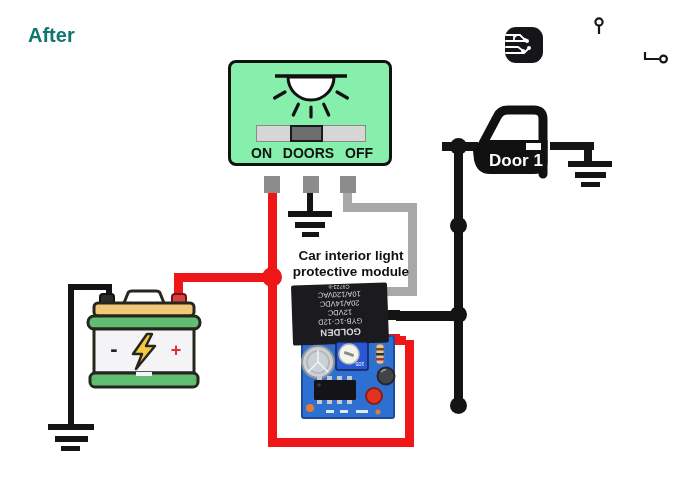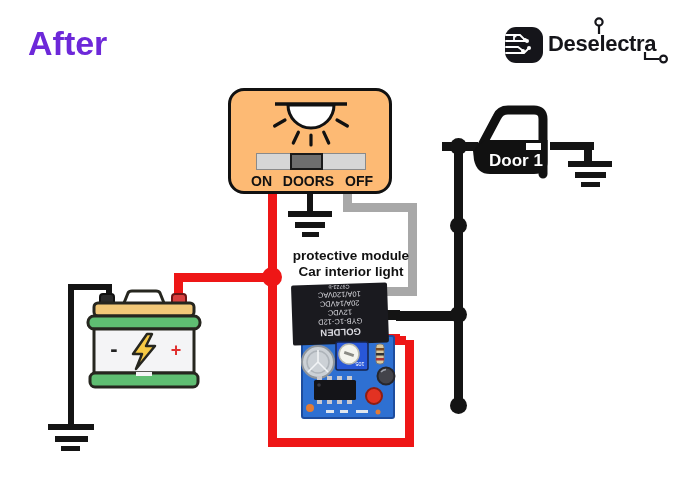--- a/index.html
+++ b/index.html
@@ -6,25 +6,25 @@
   #stage{position:relative;width:680px;height:488px;background:#fff;overflow:hidden;
          font-family:"Liberation Sans",sans-serif;}
   .abs{position:absolute;}
   .wire{position:absolute;}
   .w-red{background:#ee1616;}
   .w-gray{background:#a8a8a8;}
   .w-black{background:#141414;}
   .dot-red{position:absolute;width:20px;height:20px;border-radius:50%;background:#ee1616;}
   .dot-black{position:absolute;width:17px;height:17px;border-radius:50%;background:#141414;}
   .gnd-bar{position:absolute;background:#141414;}
-  .after{position:absolute;left:28px;top:24px;font-size:34px;font-weight:800;color:#6d28d9;}
+  .after{position:absolute;left:28px;top:24px;font-size:20px;font-weight:800;color:#0f766e;}
   .dome-title{position:absolute;left:222px;top:42px;width:176px;text-align:center;
               font-size:25px;font-weight:800;color:#111;letter-spacing:-0.5px;}
-  .dome-box{position:absolute;left:228px;top:88px;width:164px;height:106px;background:#fdba74;
-            border:3px solid #111;border-radius:16px;box-sizing:border-box;z-index:2;}
+  .dome-box{position:absolute;left:228px;top:60px;width:164px;height:106px;background:#86efac;
+            border:3px solid #111;border-radius:8px;box-sizing:border-box;z-index:2;}
   .switch-bar{position:absolute;left:25px;top:62px;width:110px;height:17px;background:#d6d6d6;
               border:1px solid #8a8a8a;box-sizing:border-box;}
   .switch-knob{position:absolute;left:33px;top:-1px;width:33px;height:17px;background:#6e6e6e;
                border:2px solid #1a1a1a;box-sizing:border-box;}
   .switch-labels{position:absolute;left:20px;top:82px;width:122px;display:flex;
                  justify-content:space-between;font-size:14px;font-weight:800;color:#111;}
   .tab{position:absolute;top:176px;width:16px;height:17px;background:#8c8c8c;z-index:1;}
   .module-label{position:absolute;left:280px;top:248px;width:142px;text-align:center;
                 font-size:13.5px;font-weight:800;color:#111;line-height:1.2;z-index:2;}
   .door-row{position:absolute;left:428px;width:240px;height:90px;}
@@ -54,21 +54,20 @@
       <path d="M10,15 V11"></path>
     </g>
     <g fill="#ffffff">
       <circle cx="21" cy="14" r="2"></circle>
         <circle cx="23" cy="15" r="2"></circle>
       <circle cx="19" cy="25" r="2"></circle>
         <circle cx="25" cy="22" r="2"></circle>
       <circle cx="11" cy="10" r="1.6"></circle>
     </g>
   </svg>
-  <div class="brand-text">Deselectra</div>
   <svg class="abs" style="left:545px;top:12px;pointer-events:none" width="134" height="54" viewBox="0 0 134 54">
     <g stroke="#15151a" stroke-width="2.2" fill="none">
       <circle cx="54" cy="10" r="3.6"></circle>
       <line x1="54" y1="13.6" x2="54" y2="22"></line>
       <path d="M100,40 V47 H114"></path>
       <circle cx="118.5" cy="47" r="3.4"></circle>
     </g>
   </svg>
 
   <div class="wire w-red" style="left:268px;top:191px;width:9px;height:256px"></div>
@@ -122,22 +121,22 @@
       <div class="switch-knob"></div>
     </div>
     <div class="switch-labels">
       <span>ON</span>
       <span>DOORS</span>
       <span>OFF</span>
     </div>
   </div>
 
   <div class="module-label">
+    <div>Car interior light</div>
     <div>protective module</div>
-    <div>Car interior light</div>
   </div>
 
   <svg class="abs" style="left:286px;top:282px;z-index:2" width="120" height="142" viewBox="0 0 120 142">
 
     <rect x="100" y="28" width="14" height="10" fill="#141414"></rect>
     <rect x="96" y="52" width="18" height="9" fill="#ee1616"></rect>
 
     <rect x="16" y="54" width="92" height="82" rx="2" fill="#2e70d2" stroke="#1d4c9e" stroke-width="2"></rect>
 
     <g transform="rotate(-2 54 32)">

